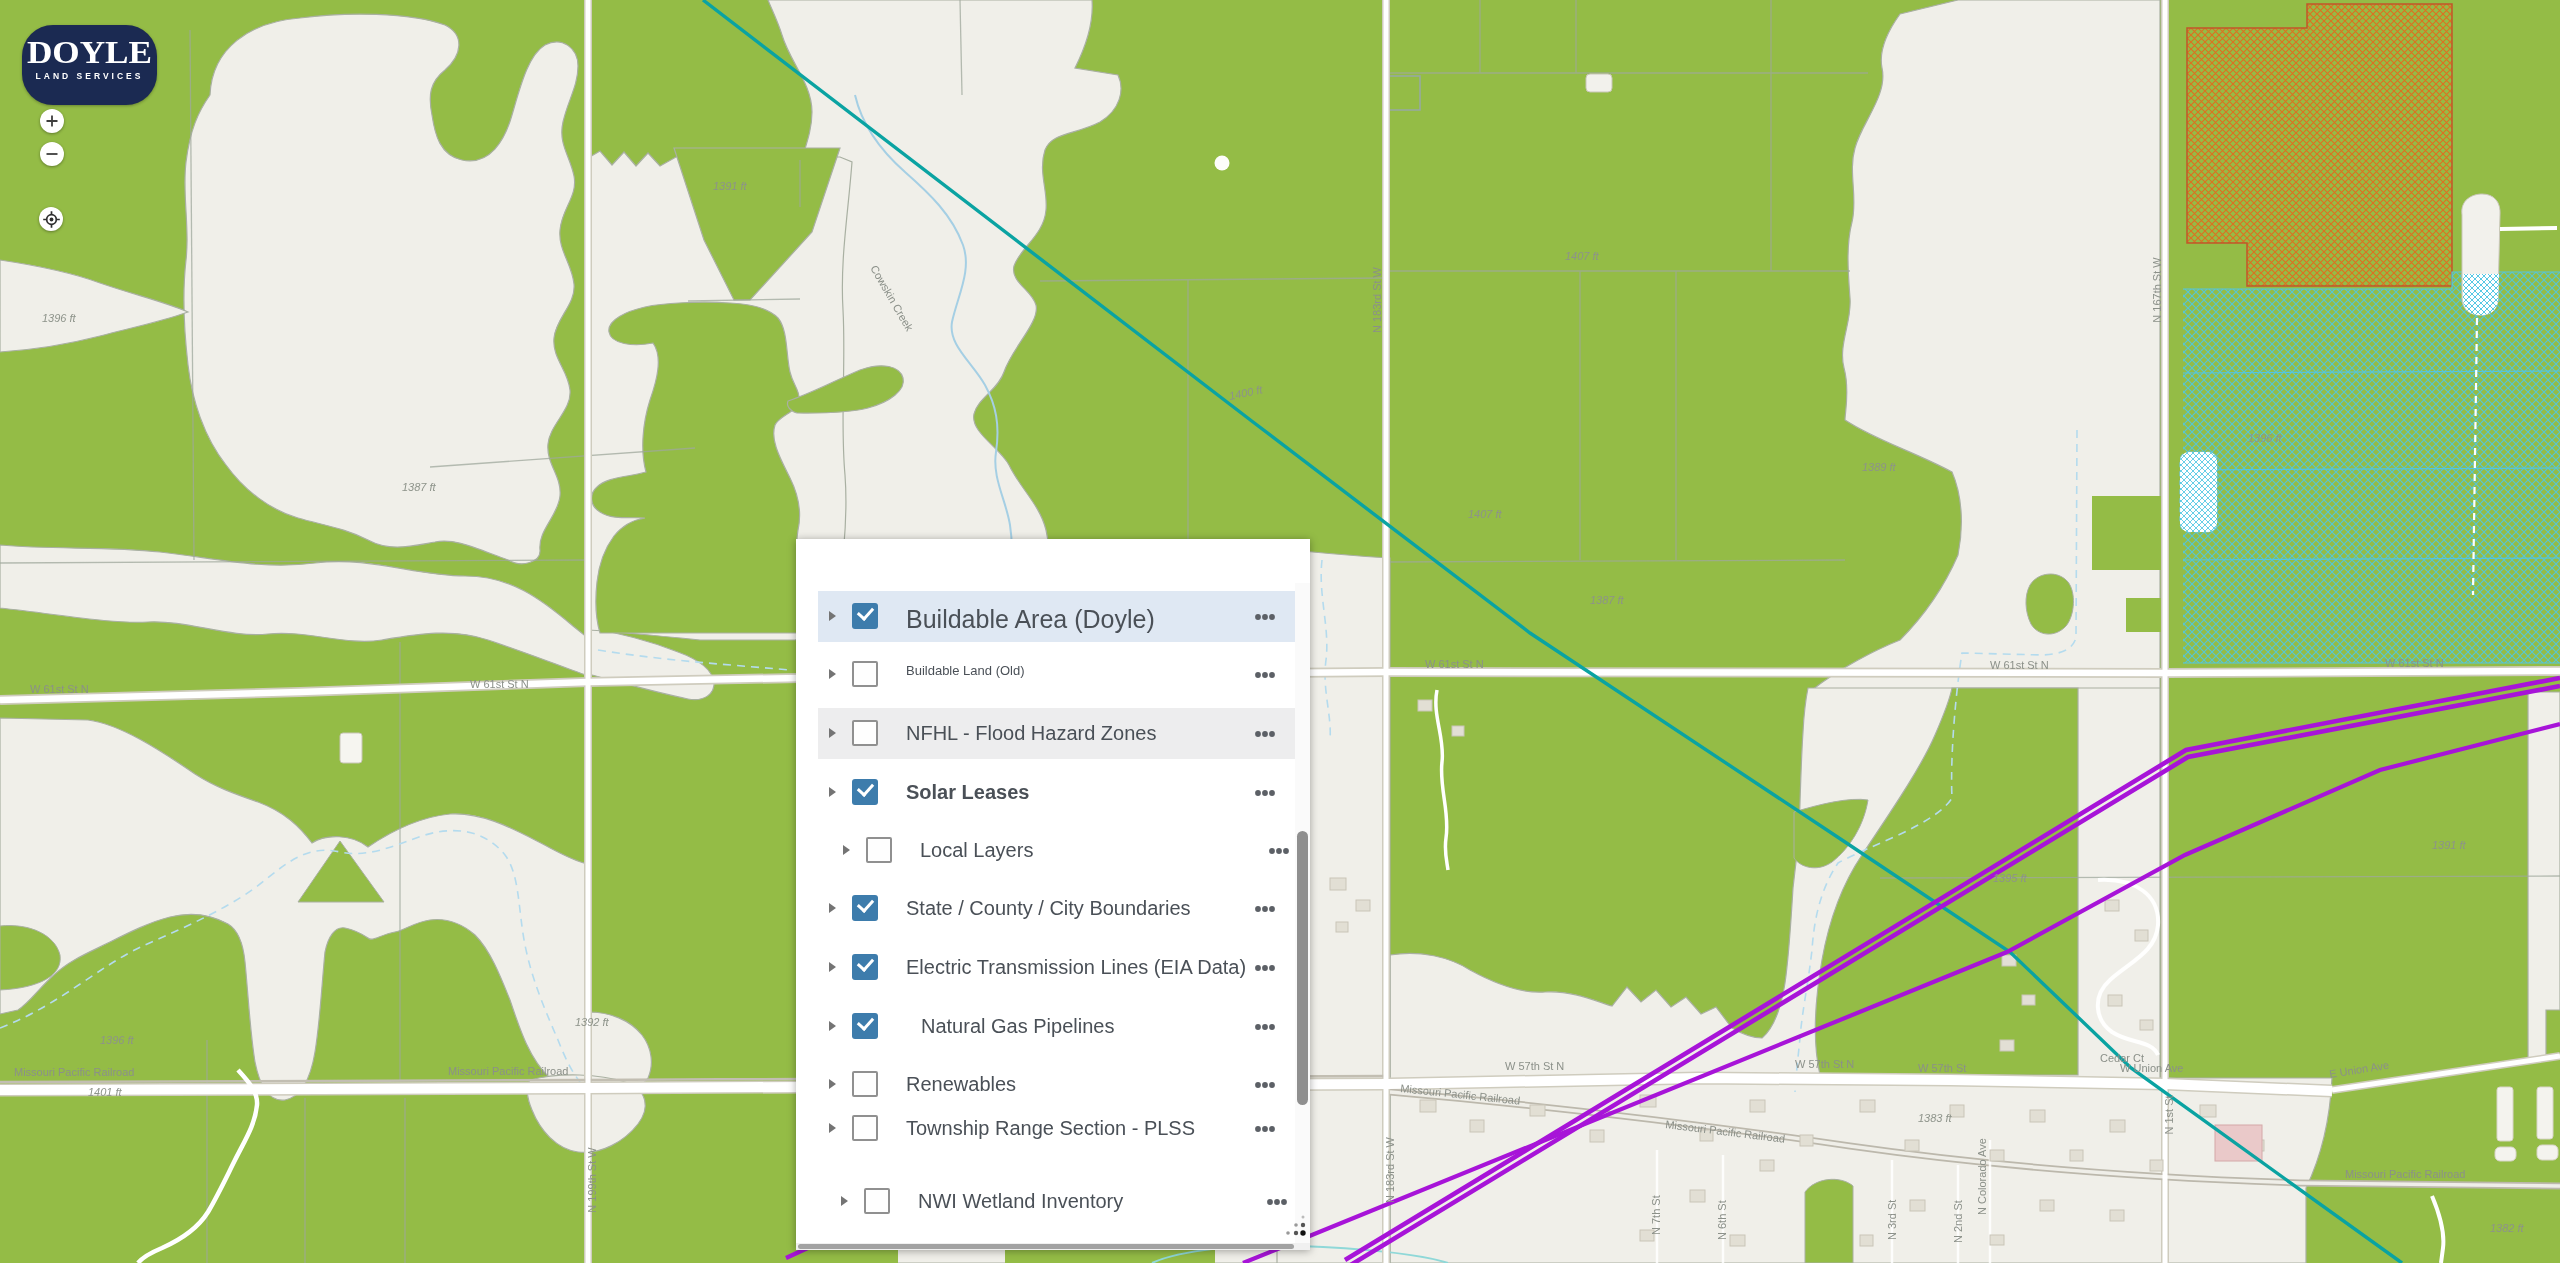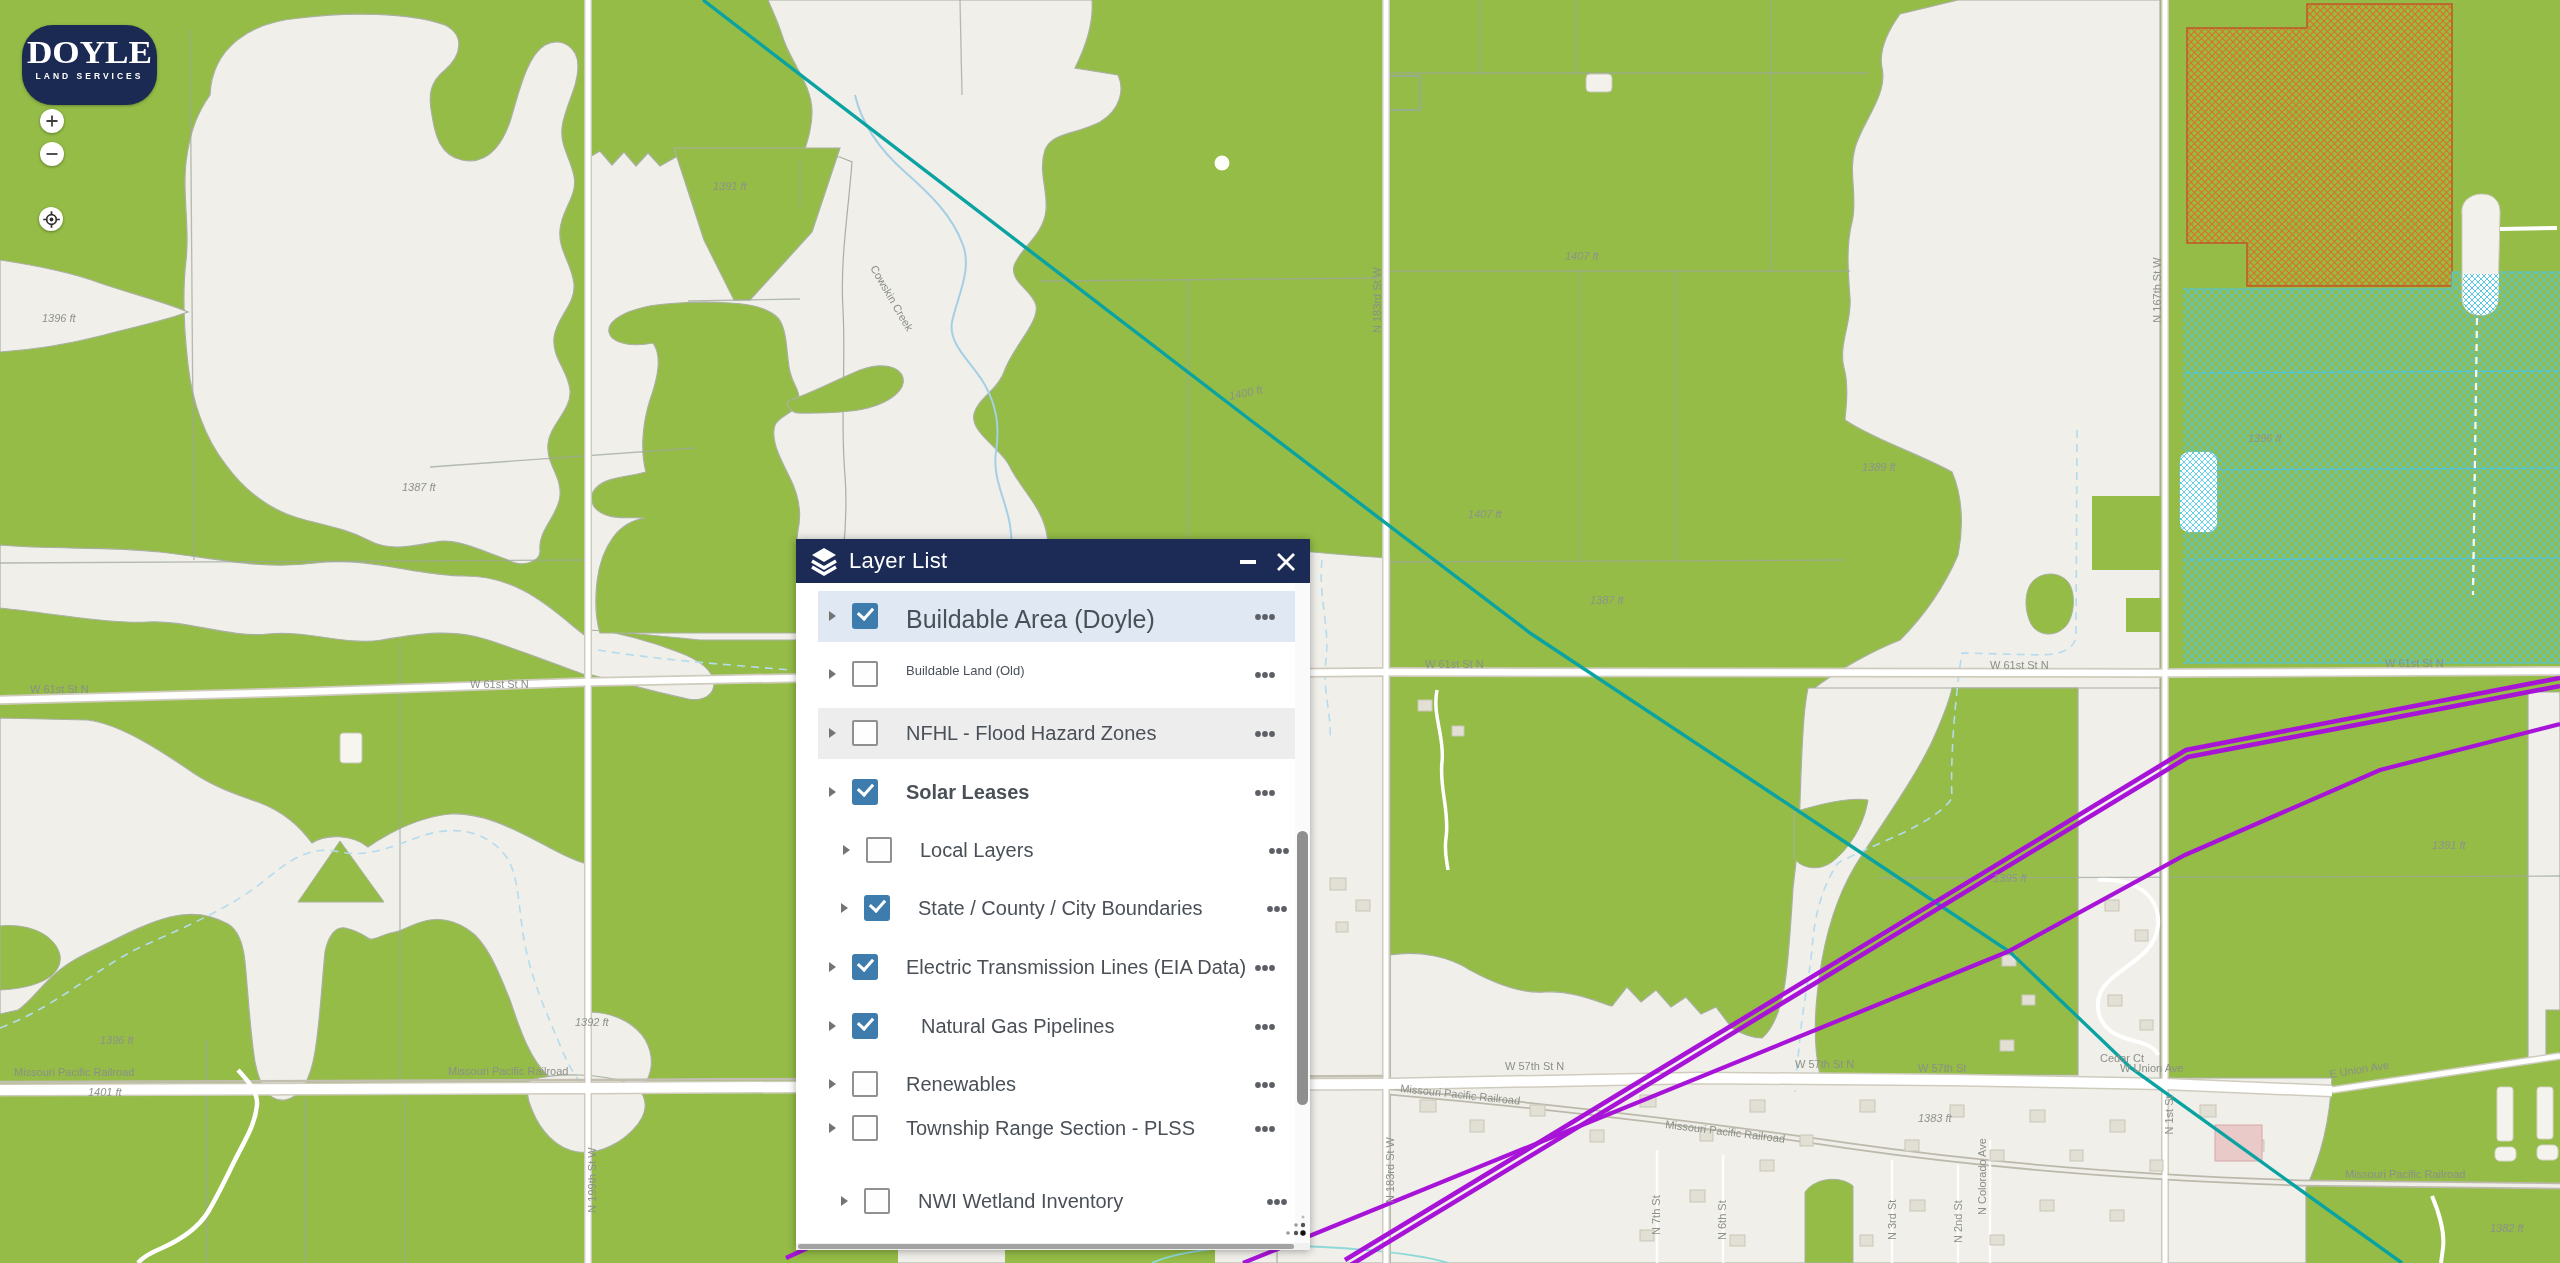--- a/index.html
+++ b/index.html
@@ -374,21 +374,21 @@
     <div style="position:absolute;left:33px;top:20px;width:0;height:0;border-left:7px solid #747474;border-top:5.5px solid transparent;border-bottom:5.5px solid transparent;"></div>
     <div style="position:absolute;left:56px;top:12px;width:22px;height:22px;background:#fefefe;border:2px solid #909090;border-radius:2px;"></div>
     <div style="position:absolute;left:110px;top:14px;font-size:20px;color:#4a5057;white-space:nowrap;">Local Layers</div>
     <svg width="26" height="10" style="position:absolute;left:458px;top:21px;">
           <circle cx="4" cy="5" r="2.9" fill="#5c6066"></circle>
           <circle cx="11" cy="5" r="2.9" fill="#5c6066"></circle>
           <circle cx="18" cy="5" r="2.9" fill="#5c6066"></circle>
         </svg>
   </div>
 
-  <div style="position:absolute;left:0;top:344px;width:499px;height:51px;margin-left:12px;">
+  <div style="position:absolute;left:0;top:344px;width:499px;height:51px;">
     <div style="position:absolute;left:33px;top:20px;width:0;height:0;border-left:7px solid #747474;border-top:5.5px solid transparent;border-bottom:5.5px solid transparent;"></div>
     <div style="position:absolute;left:56px;top:12px;width:26px;height:26px;background:#3d7cac;border-radius:3px;">
           <div style="position:absolute;left:6px;top:4px;width:12px;height:7px;border-left:3px solid #fff;border-bottom:3px solid #fff;transform:rotate(-48deg);"></div>
         </div>
     <div style="position:absolute;left:110px;top:14px;font-size:20px;color:#4a5057;white-space:nowrap;">State / County / City Boundaries</div>
     <svg width="26" height="10" style="position:absolute;left:458px;top:21px;">
           <circle cx="4" cy="5" r="2.9" fill="#5c6066"></circle>
           <circle cx="11" cy="5" r="2.9" fill="#5c6066"></circle>
           <circle cx="18" cy="5" r="2.9" fill="#5c6066"></circle>
         </svg>
@@ -446,36 +446,20 @@
     <div style="position:absolute;left:33px;top:20px;width:0;height:0;border-left:7px solid #747474;border-top:5.5px solid transparent;border-bottom:5.5px solid transparent;"></div>
     <div style="position:absolute;left:56px;top:12px;width:22px;height:22px;background:#fefefe;border:2px solid #909090;border-radius:2px;"></div>
     <div style="position:absolute;left:110px;top:14px;font-size:20px;color:#4a5057;white-space:nowrap;">NWI Wetland Inventory</div>
     <svg width="26" height="10" style="position:absolute;left:458px;top:21px;">
           <circle cx="4" cy="5" r="2.9" fill="#5c6066"></circle>
           <circle cx="11" cy="5" r="2.9" fill="#5c6066"></circle>
           <circle cx="18" cy="5" r="2.9" fill="#5c6066"></circle>
         </svg>
   </div>
 
-  <div style="position:absolute;left:0;top:0;width:514px;height:44px;background:#1b2b55;">
-
-    <svg width="30" height="30" style="position:absolute;left:13px;top:7px;">
-      <path d="M 15,2 L 27,9 L 15,16 L 3,9 Z" fill="#fff"></path>
-      <path d="M 3,15 L 15,22 L 27,15" fill="none" stroke="#fff" stroke-width="3.4"></path>
-      <path d="M 3,21 L 15,28 L 27,21" fill="none" stroke="#fff" stroke-width="3.4"></path>
-    </svg>
-
-    <div style="position:absolute;left:53px;top:9px;color:#fff;font-size:22px;line-height:26px;letter-spacing:0.3px;">Layer List</div>
-
-    <div style="position:absolute;left:444px;top:21px;width:16px;height:3.5px;background:#fff;"></div>
-
-    <svg width="22" height="22" style="position:absolute;left:479px;top:12px;">
-          <path d="M 3,3 L 19,19 M 19,3 L 3,19" stroke="#fff" stroke-width="2.8"></path>
-        </svg>
-  </div>
 
   <div style="position:absolute;left:499px;top:44px;width:15px;height:660px;background:#fafafa;"></div>
   <div style="position:absolute;left:501px;top:292px;width:11px;height:274px;background:#8f8f8f;border-radius:6px;"></div>
 
   <div style="position:absolute;left:0;top:704px;width:514px;height:7px;background:#f0f0f0;"></div>
   <div style="position:absolute;left:2px;top:705px;width:496px;height:5px;background:#a2a2a2;border-radius:3px;"></div>
 
   <svg width="26" height="30" style="position:absolute;left:486px;top:668px;">
     <circle cx="6" cy="26" r="1.8" fill="#999"></circle>
         <circle cx="14" cy="26" r="2.2" fill="#555"></circle>

